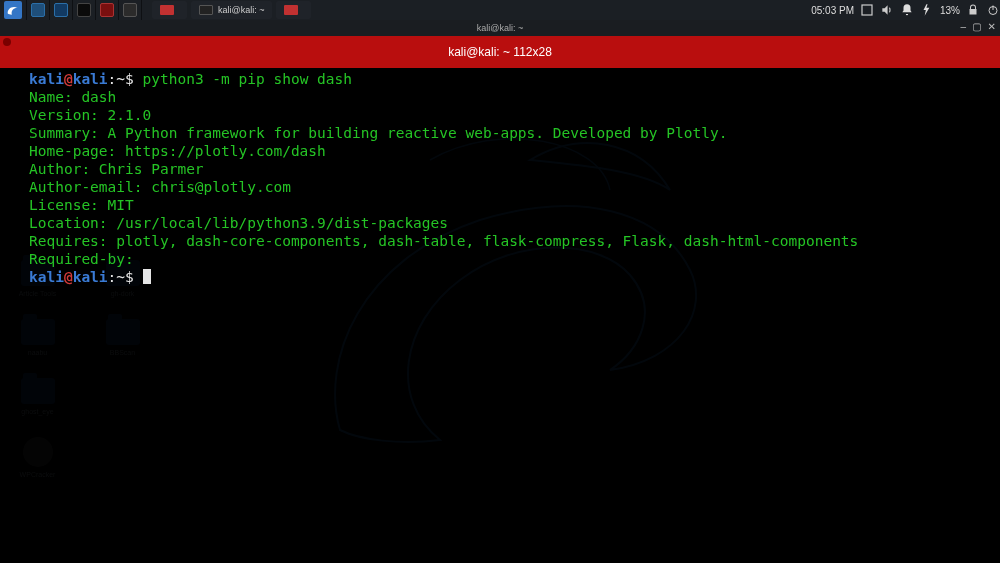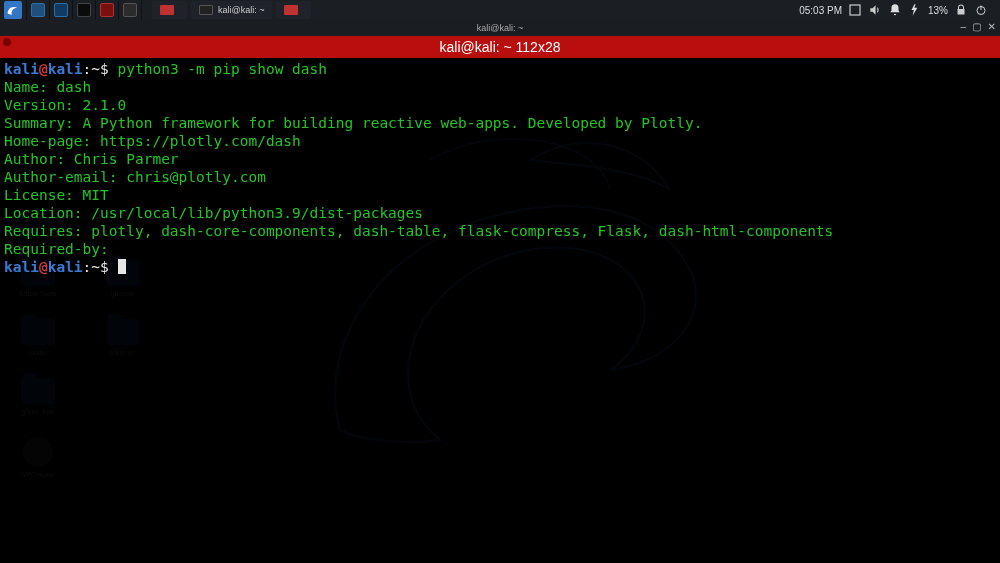--- a/index.html
+++ b/index.html
@@ -21,21 +21,21 @@
   .tiny-ico { width:14px; height:14px; background:#1f4f7a; border:1px solid #2b6fa8; border-radius:2px;}
   .tasklist { display:flex; align-items:center; margin-left:10px; gap:4px;}
   .task {
     height: 18px; display:flex; align-items:center; padding:0 8px;
     background:#1f2329; font-size:9px; color:#ccc; border-radius:2px;
     gap:5px;
   }
   .task .swatch { width:14px; height:10px; border-radius:1px; }
   .swatch-red { background:#c13131; }
   .swatch-term { background:#222; border:1px solid #555; }
-  .panel-right { margin-left:auto; display:flex; align-items:center; gap:6px; padding-right:12px; }
+  .panel-right { margin-left:auto; display:flex; align-items:center; gap:6px; padding-right:0; }
   .tray-ico { width:14px; height:14px; display:flex; align-items:center; justify-content:center; }
   .tray-txt { font-size:10px; color:#ddd; }
 
   
   .desktop-icons {
     position:absolute; top:260px; left:10px; z-index:1;
     display:flex; flex-direction:column; gap:22px;
   }
   .drow { display:flex; gap:30px; }
   .dicon { width:55px; display:flex; flex-direction:column; align-items:center; gap:4px; opacity:0.25;}
@@ -56,31 +56,32 @@
     background: rgba(0,0,0,0.6);
     z-index:10;
     display:flex; flex-direction:column;
   }
   .titlebar {
     height:16px; background:#1a1d21; color:#aaa; font-size:9px;
     display:flex; align-items:center; justify-content:center; position:relative;
   }
   .win-ctrl { position:absolute; right:4px; top:1px; display:flex; gap:6px; font-size:10px; color:#bbb;}
   .menubar {
-    height:22px; background:#b90e0e; color:#fff; font-size:14px;
+    height:32px; background:#b90e0e; color:#fff; font-size:12px;
     display:flex; align-items:center; justify-content:center;
     position:relative;
   }
   .menubar .left-dot{ position:absolute; left:3px; top:2px; width:8px; height:8px; border-radius:50%; background:#7a0000;}
   .term-body {
     flex:1; padding:2px 4px 4px 4px;
     font-family: "DejaVu Sans Mono","Consolas",monospace;
     font-size: 14.5px; line-height: 18px;
     color:#29d829; white-space:pre;
     background: transparent;
+    margin-left: 25px;
   }
   .blue { color:#3a7bd5; font-weight:bold;}
   .red  { color:#d23a3a; font-weight:bold;}
   .wht  { color:#e5e5e5;}
   .grn  { color:#25c425;}
   .cursor {
     display:inline-block; width:8px; height:15px; background:#e5e5e5; vertical-align:-2px;
   }
 
   svg { display:block; }

